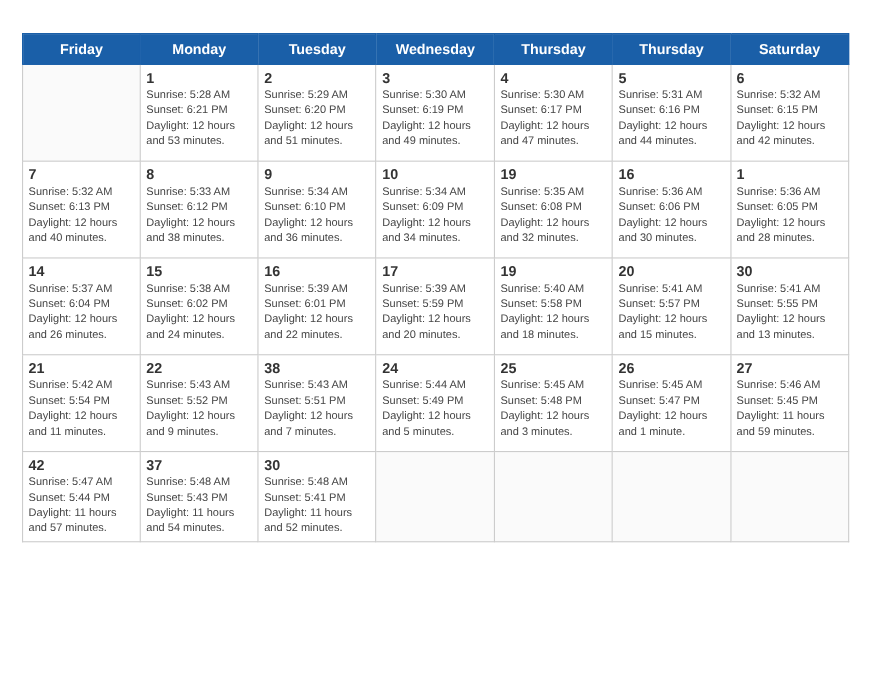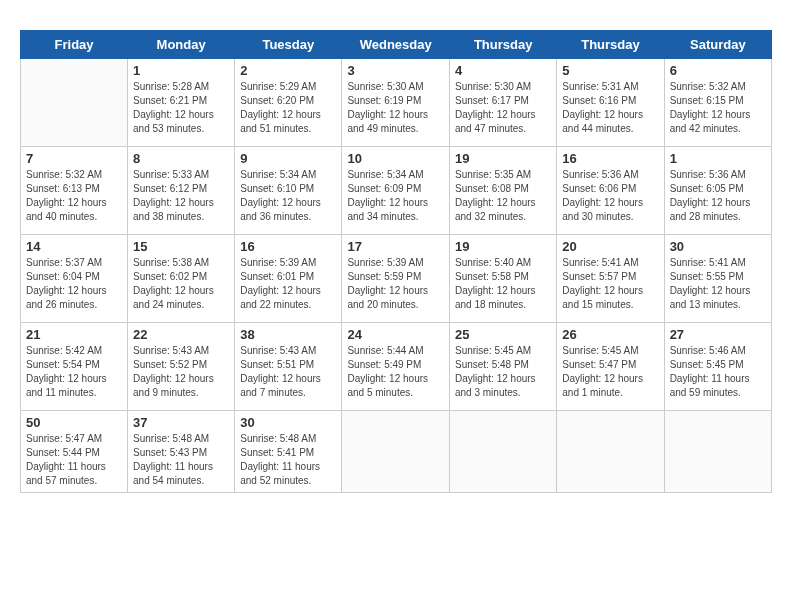--- a/index.html
+++ b/index.html
@@ -210,21 +210,21 @@
             <span class="day-num">26</span>
             <div class="day-info">Sunrise: 5:45 AM<br>Sunset: 5:47 PM<br>Daylight: 12 hours and 1 minute.</div>
           </td>
           <td>
             <span class="day-num">27</span>
             <div class="day-info">Sunrise: 5:46 AM<br>Sunset: 5:45 PM<br>Daylight: 11 hours and 59 minutes.</div>
           </td>
         </tr>
         <tr class="last-row">
           <td>
-            <span class="day-num">50</span>
+            <span class="day-num">42</span>
             <div class="day-info">Sunrise: 5:47 AM<br>Sunset: 5:44 PM<br>Daylight: 11 hours and 57 minutes.</div>
           </td>
           <td>
             <span class="day-num">37</span>
             <div class="day-info">Sunrise: 5:48 AM<br>Sunset: 5:43 PM<br>Daylight: 11 hours and 54 minutes.</div>
           </td>
           <td>
             <span class="day-num">30</span>
             <div class="day-info">Sunrise: 5:48 AM<br>Sunset: 5:41 PM<br>Daylight: 11 hours and 52 minutes.</div>
           </td>

